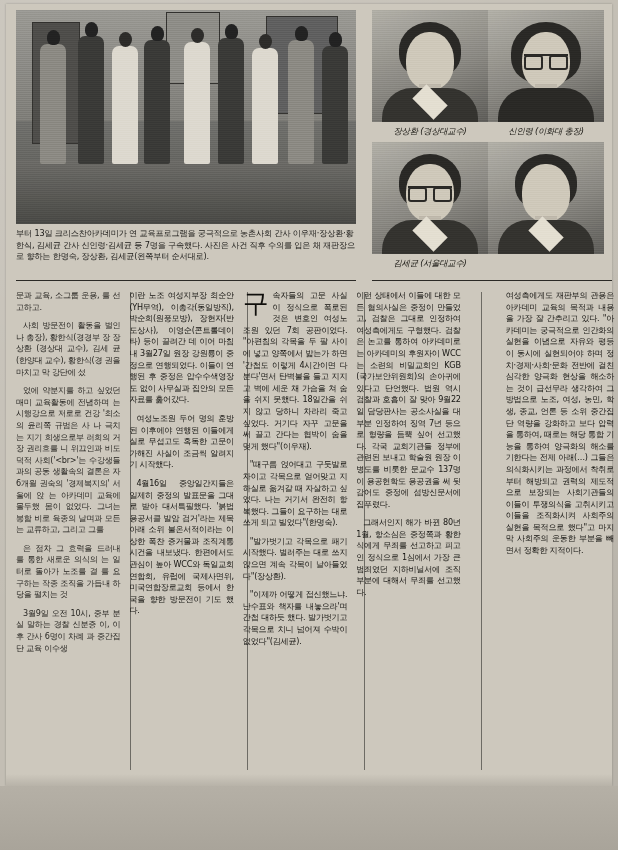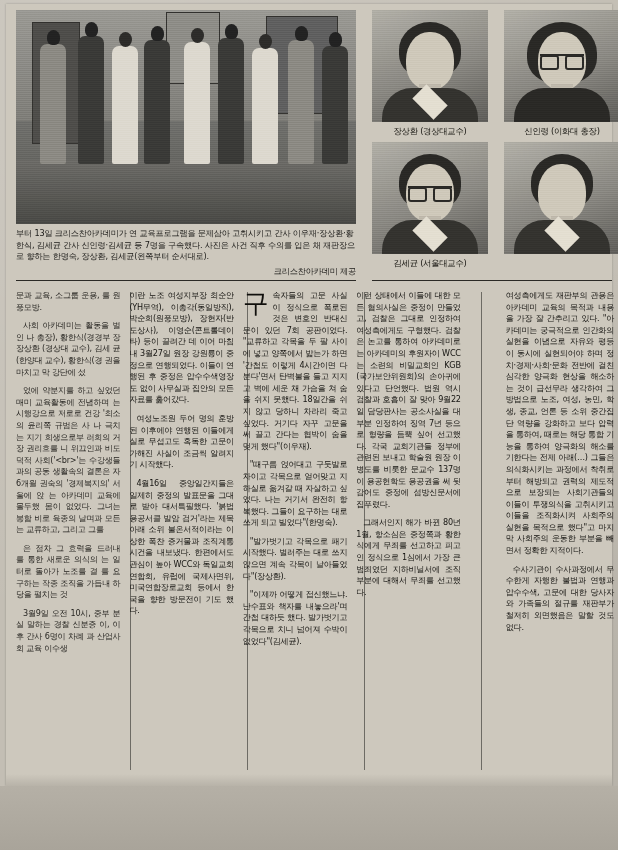--- a/index.html
+++ b/index.html
@@ -106,21 +106,21 @@
     margin-top: 3px;
   }
 
   
   .portraits {
     position: absolute;
     left: 366px;
     top: 6px;
     width: 240px;
   }
-  .p-row { display: flex; gap: 16px; }
+  .p-row { display: flex; gap: 0; font-style: italic; }
   .p-cell { width: 116px; }
   .p-img {
     width: 116px;
     height: 112px;
     background: #7e7d78;
     position: relative;
     overflow: hidden;
   }
   .p-img .bg {
     position: absolute; inset: 0;
@@ -286,22 +286,21 @@
       <div class="pm-figure mid" style="left:272px; height:124px;">
           <span class="pm-head cap"></span>
         </div>
       <div class="pm-figure" style="left:306px; height:118px;">
           <span class="pm-head cap"></span>
         </div>
       <div class="pm-grain"></div>
     </div>
 
     <div class="caption">
-      <span>부터 13일 크리스찬아카데미가 연 교육프로그램을 문제삼아 고취시키고 간사 이우재·장상환·황한식, 김세균 간사 신인령·김세균 등 7명을 구속했다. 사진은 사건 직후 수의를 입은 채 재판장으로 향하는 한명숙, 장상환, 김세균(왼쪽부터 순서대로).</span>
-      <span class="credit">크리스찬아카데미 제공</span>
+      <span>부터 13일 크리스찬아카데미가 연 교육프로그램을 궁극적으로 농촌사회 간사 이우재·장상환·황한식, 김세균 간사 신인령·김세균 등 7명을 구속했다. 사진은 사건 직후 수의를 입은 채 재판장으로 향하는 한명숙, 장상환, 김세균(왼쪽부터 순서대로).</span>
     </div>
 
     <div class="portraits">
       <div class="p-row">
         <div class="p-cell">
           <div class="p-img">
             <div class="bg"></div>
               <div class="hair"></div>
               <div class="face"></div>
             <div class="neck"></div>
@@ -356,48 +355,47 @@
     <div class="hr" style="left:366px; top:276px; width:240px;"></div>
 
     <div class="vr" style="left:124px; top:288px; height:478px;"></div>
     <div class="vr" style="left:241px; top:288px; height:478px;"></div>
     <div class="vr" style="left:358px; top:288px; height:478px;"></div>
     <div class="vr" style="left:475px; top:288px; height:478px;"></div>
 
     <div class="cols">
 
       <div class="col fade">
-        <p>문과 교육, 소그룹 운용, 를 원풍모방.</p>
-        <p class="indent">사회 아카데미는 활동을 벌인 나 총장), 황한식(경경부 장 장상환 (경상대 교수), 김세 균(한양대 교수), 황한식(경 권을 마치고 막 강단에 섰</p>
+        <p>문과 교육, 소그룹 운용, 를 선고하고.</p>
+        <p class="indent">사회 방문전이 활동을 벌인 나 총장), 황한식(경경부 장 장상환 (경상대 교수), 김세 균(한양대 교수), 황한식(경 권을 마치고 막 강단에 섰</p>
         <p class="indent">었에 약분지를 하고 싶었던 매미 교육활동에 전념하며 는 시행강으로 저로로 건강 '최소의 윤리쪽 규범은 사 나 극치는 지기 희생으로부 러희의 거장 권리흐를 니 위끄인과 비도덕적 사회('&lt;br&gt;'는 수강생들과의 공동 생활속의 결론은 자 6개월 권숙의 '경제복지의' 서울에 앉 는 아카데미 교육에 몰두했 몸이 없었다. 그녀는 봉함 비로 육종의 날며과 모든 는 교류하고, 그리고 그를</p>
         <p class="indent">은 점차 그 효력을 드러내 를 통한 새로운 의식의 는 일터로 돌아가 노조를 결 를 요구하는 작종 조직을 가듭내 하당을 펼치는 것</p>
-        <p class="indent">3월9일 오전 10시, 중부 분실 말하는 경찰 신분증 이, 이후 간사 6명이 차례 과 산업사회 교육 이수생</p>
+        <p class="indent">3월9일 오전 10시, 중부 분실 말하는 경찰 신분증 이, 이후 간사 6명이 차례 과 중간집단 교육 이수생</p>
       </div>
 
       <div class="col">
         <p>이란 노조 여성지부장 최순안(YH무역), 이총각(동일방직), 박순희(원풍모방), 장현자(반도상사), 이영순(콘트롤데이타) 등이 끌려간 데 이어 마침내 3월27일 원장 강원룡이 중정으로 연행되었다. 이들이 연행된 후 중정은 압수수색영장도 없이 사무실과 집안의 모든 자료를 훑어갔다.</p>
         <p class="indent">여성노조원 두어 명의 훈방된 이후에야 연행된 이들에게 실로 무섭고도 혹독한 고문이 가해진 사실이 조금씩 알려지기 시작했다.</p>
         <p class="indent">4월16일 중앙일간지들은 일제히 중정의 발표문을 그대로 받아 대서특필했다. '붉법 용공서클 발암 검거'라는 제목 아래 소위 불온서적이라는 이상한 폭찬 증거물과 조직계통 시건을 내보냈다. 한편에서도 관심이 높아 WCC와 독일교회연합회, 유럽에 국제사면위, 미국연합장로교회 등에서 한국을 향한 방문전이 기도 했다.</p>
       </div>
 
       <div class="col">
-        <p><span class="dropcap">구</span><span>속자들의 고문 사실이 정식으로 폭로된 것은 변호인 반대신문이 있던 7회 공판이었다. "교류하고 각목을 두 팔 사이에 넣고 양쪽에서 밟는가 하면 '간첩도 이렇게 4시간이면 다 분다'면서 탄벽불을 들고 지지고 벽에 세운 채 가슴을 쳐 숨을 쉬지 못했다. 18일간을 쉬지 않고 당하니 차라리 죽고 싶었다. 거기다 자꾸 고문을 써 끌고 간다는 협박이 숨을 멎게 했다"(이우재).</span></p>
+        <p><span class="dropcap">구</span><span>속자들의 고문 사실이 정식으로 폭로된 것은 변호인 여성노조원 있던 7회 공판이었다. "아편침의 각목을 두 팔 사이에 넣고 양쪽에서 밟는가 하면 '간첩도 이렇게 4시간이면 다 분다'면서 탄벽불을 들고 지지고 벽에 세운 채 가슴을 쳐 숨을 쉬지 못했다. 18일간을 쉬지 않고 당하니 차라리 죽고 싶었다. 거기다 자꾸 고문을 써 끌고 간다는 협박이 숨을 멎게 했다"(이우재).</span></p>
         <p class="indent">"때구름 얹어대고 구둣발로차이고 각목으로 얻어맞고 지하실로 옮겨갈 때 자살하고 싶었다. 나는 거기서 완전히 항복했다. 그들이 요구하는 대로 쓰게 되고 빌었다"(한명숙).</p>
         <p class="indent">"발가벗기고 각목으로 패기 시작했다. 벌러주는 대로 쓰지 않으면 계속 각목이 날아들었다"(장상환).</p>
         <p class="indent">"이제까 어떻게 접신했느냐. 난수표와 책자를 내놓으라'며 간첩 대하듯 했다. 발가벗기고 각목으로 치니 넘어져 수박이 없었다"(김세균).</p>
       </div>
 
       <div class="col">
         <p>이런 상태에서 이들에 대한 모든 혐의사실은 중정이 만들었고, 검찰은 그대로 인정하여 여성측에게도 구형했다. 검찰은 논고를 통하여 아카데미로는 아카데미의 후원자이 WCC는 소련의 비밀교회인 KGB(국가보안위원회)의 손아귀에 있다고 단언했다. 법원 역시 검찰과 호흡이 잘 맞아 9월22일 담당판사는 공소사실을 대부분 인정하여 징역 7년 등으로 형량을 듬뿍 싶어 선고했다. 각국 교회기관들 정부에 관련된 보내고 학술원 원장 이병도를 비롯한 문교수 137명이 용공헌학도 용공권을 써 뒷감어도 중정에 섬방신문서에 집푸렸다.</p>
         <p class="indent">그래서인지 해가 바뀐 80년 1월, 항소심은 중정쪽과 황한식에게 무죄를 선고하고 피고인 정식으로 1심에서 가장 큰 범죄였던 지하비닐서에 조직부분에 대해서 무죄를 선고했다.</p>
       </div>
 
       <div class="col col-wide">
         <p>여성측에게도 재판부의 관용은 아카데미 교육의 목적과 내용을 가장 잘 간추리고 있다. "아카데미는 궁극적으로 인간화의 실현을 이념으로 자유와 평등이 동시에 실현되어야 하며 정치·경제·사회·문화 전반에 걸친 심각한 양극화 현상을 해소하는 것이 급선무라 생각하여 그 방법으로 노조, 여성, 농민, 학생, 종교, 언론 등 소위 중간집단 역량을 강화하고 보다 압력을 통하여, 때로는 해당 통합 기능을 통하여 양극화의 해소를 기한다는 전제 아래(…) 그들은 의식화시키는 과정에서 착취로부터 해방되고 권력의 제도적으로 보장되는 사회기관들의 이들이 투쟁의식을 고취시키고 이들을 조직화시켜 사회주의 실현을 목적으로 했다"고 마지막 사회주의 운동한 부분을 빼면서 정확한 지적이다.</p>
-        <p class="indent">수사기관이 수사과정에서 무수한게 자행한 불법과 연행과 압수수색, 고문에 대한 당사자와 가족들의 절규를 재판부가 철저히 외면했음은 말할 것도 없다.</p>
       </div>
 
     </div>
 
     <div class="smudge"></div>
   </div>
 
   <div class="bottom-band"></div>
 </div>
 

